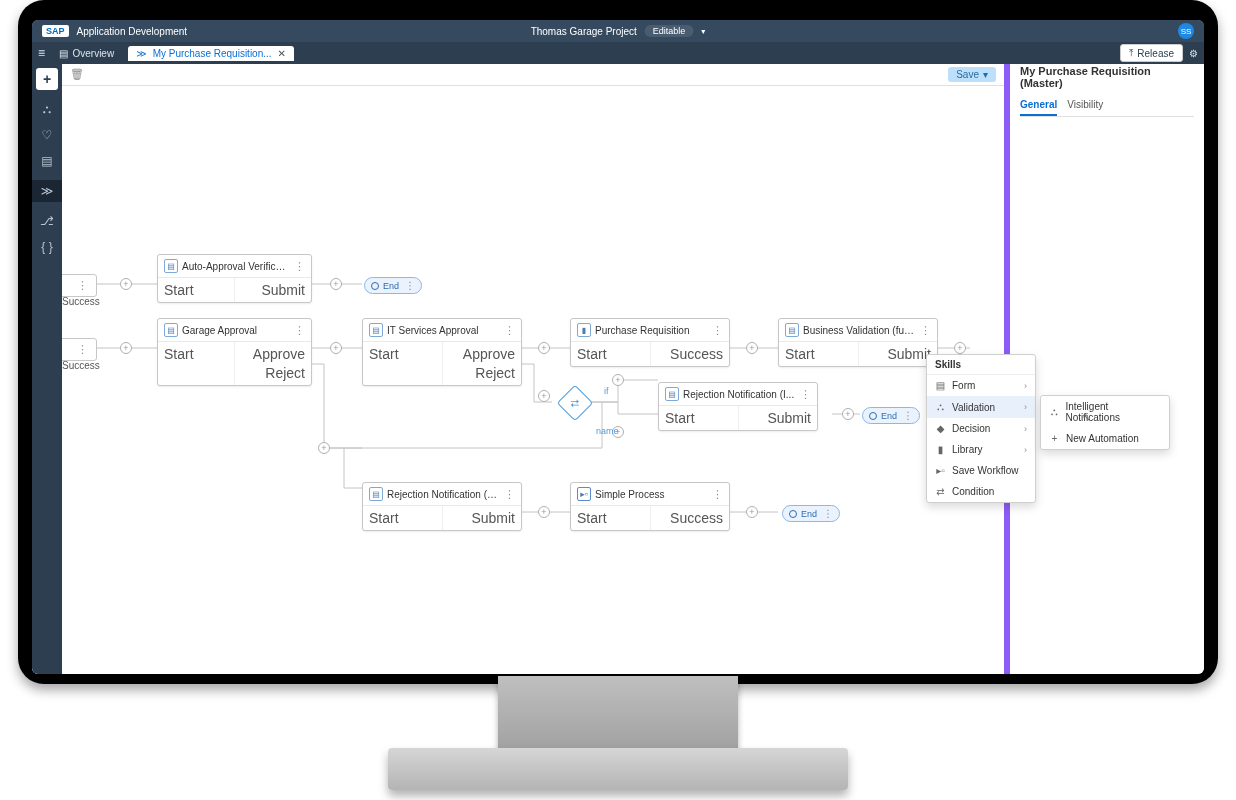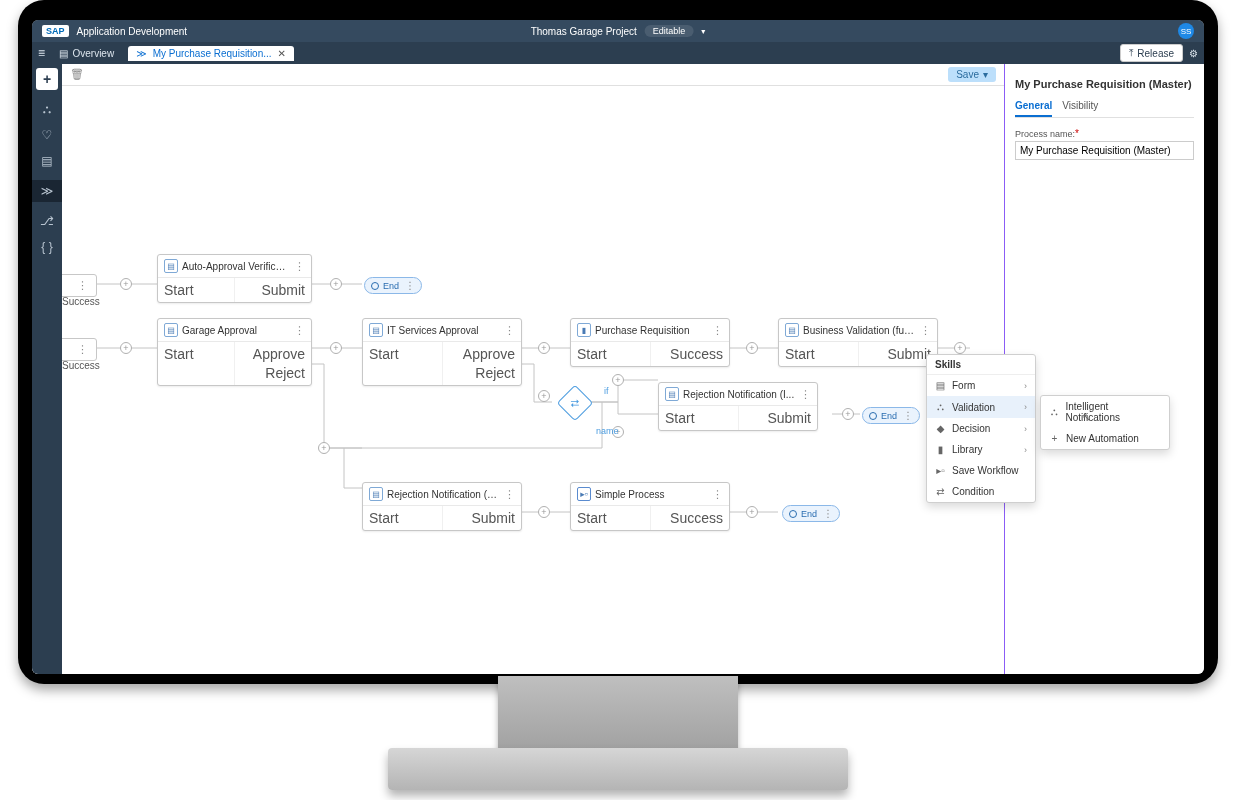--- a/index.html
+++ b/index.html
@@ -39,21 +39,21 @@
   .rail-icon { color:#b8c4d0; font-size:12px; }
   .rail-icon.active { background:#1a2633; width:100%; text-align:center; padding:4px 0; }
 
   .canvas-wrap { flex:1; position:relative; background:#fff; overflow:hidden; }
   .canvas-toolbar { height:22px; border-bottom:1px solid #e0e0e0; display:flex; align-items:center; padding:0 8px; }
   .trash { color:#888; font-size:11px; }
   .save-btn { margin-left:auto; background:#bcdffb; color:#2b6c9e; padding:2px 8px; font-size:10px; border-radius:3px; display:flex; align-items:center; gap:4px; }
   .canvas { position:absolute; inset:22px 0 0 0; background-image: radial-gradient(circle, #d8d8d8 0.6px, transparent 0.6px); background-size:10px 10px; }
 
   
-  .panel { width:200px; border-left:1px solid #8b5cf6; padding:14px 10px; font-size:10px; color:#333; }
+  .panel { width:200px; border-left:6px solid #8b5cf6; padding:1px 10px; font-size:10px; color:#333; }
   .panel h3 { font-size:11px; font-weight:bold; margin-bottom:10px; }
   .ptabs { display:flex; gap:10px; border-bottom:1px solid #e0e0e0; margin-bottom:10px; font-size:10px; }
   .ptab { padding-bottom:4px; color:#555; }
   .ptab.active { color:#0a6ed1; border-bottom:2px solid #0a6ed1; font-weight:600; }
   .field-label { font-size:9px; color:#555; }
   .req { color:#c00; }
   .field-input { width:100%; border:1px solid #ccc; padding:3px 4px; font-size:10px; margin-top:2px; }
 
   
   .node { position:absolute; background:#fff; border:1px solid #c7c7c7; border-radius:3px; box-shadow:0 1px 2px rgba(0,0,0,.08); font-size:10px; }
@@ -319,24 +319,20 @@
 
           </div>
         </div>
 
         <div class="panel">
           <h3>My Purchase Requisition (Master)</h3>
           <div class="ptabs">
             <div class="ptab active">General</div>
             <div class="ptab">Visibility</div>
           </div>
-          <div>
-            <span class="field-label">Process name:</span><span class="req">*</span>
-            <input class="field-input" value="My Purchase Requisition (Master)" style="">
-          </div>
         </div>
 
       </div>
 
     </div>
   </div>
 
   <div class="ov-menu" style="left:926px; top:354px;">
     <div class="menu" style="width:88px;">
       <div class="mtitle">Skills</div>

